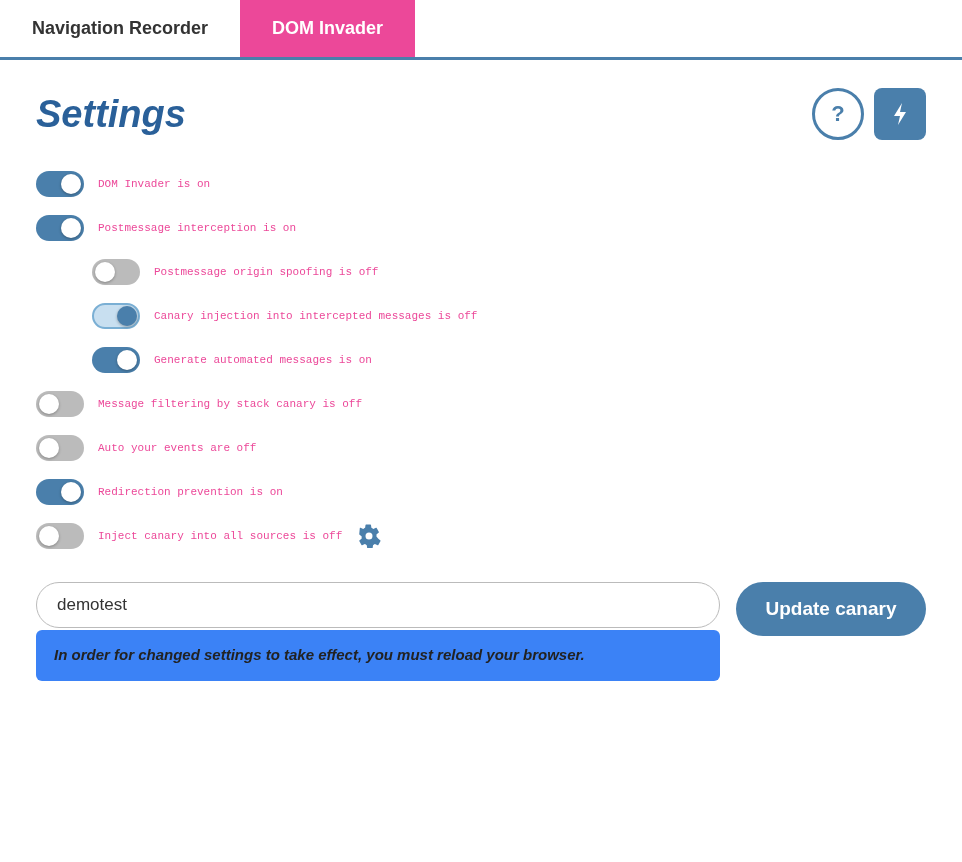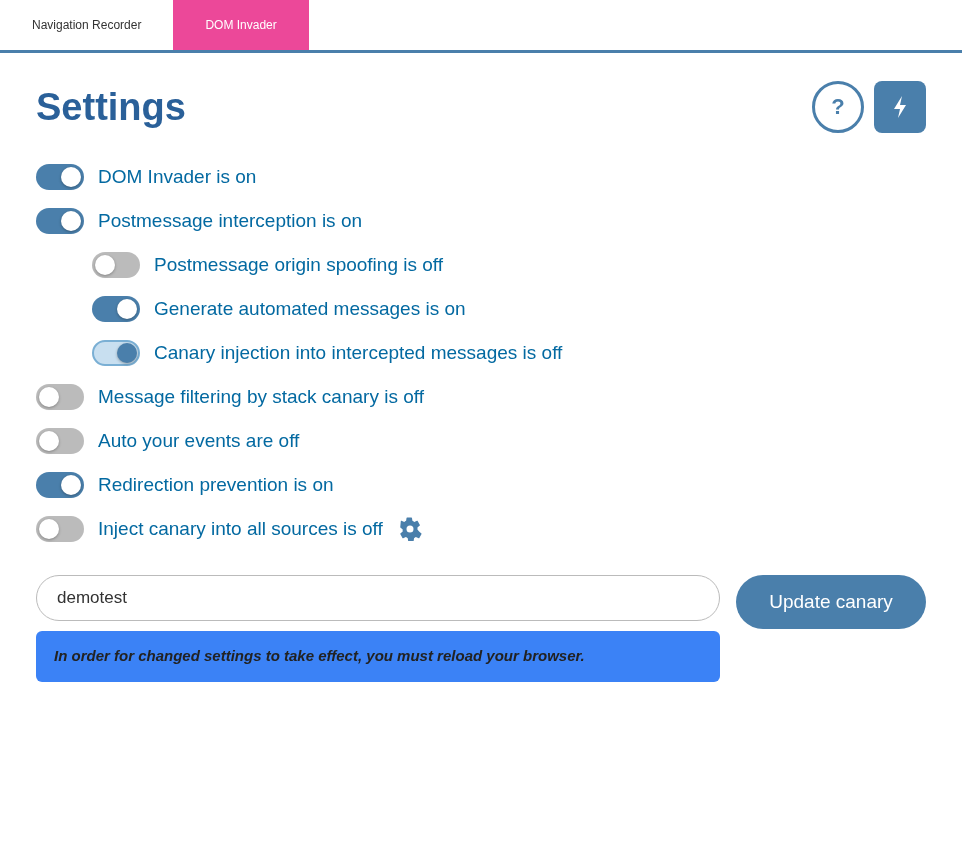--- a/index.html
+++ b/index.html
@@ -12,22 +12,22 @@
 
     
     .tabs {
       display: flex;
       align-items: stretch;
       border-bottom: 3px solid #4a7fab;
       background: #fff;
     }
     .tab {
       padding: 18px 32px;
-      font-size: 12px;
-      font-weight: 400;
+      font-size: 18px;
+      font-weight: 700;
       cursor: pointer;
       border: none;
       background: transparent;
       color: #333;
     }
     .tab.active {
       background: #ec4899;
       color: #fff;
     }
     .tab:not(.active) {
@@ -45,20 +45,21 @@
     .header-row {
       display: flex;
       align-items: center;
       justify-content: space-between;
       margin-bottom: 22px;
     }
     .settings-title {
       font-size: 38px;
       font-weight: 800;
       color: #2a6099;
+      font-style: italic;
     }
     .header-icons {
       display: flex;
       gap: 10px;
       align-items: center;
     }
     .icon-circle {
       width: 52px;
       height: 52px;
       border-radius: 50%;
@@ -95,22 +96,23 @@
     .setting-row {
       display: flex;
       align-items: center;
       gap: 14px;
       padding: 9px 0;
     }
     .setting-row.indented {
       padding-left: 56px;
     }
     .setting-label {
-      font-size: 19px;
-      color: #0369a1;
+      font-size: 11px;
+      color: #ec4899;
+      font-family: Liberation Mono, monospace;
     }
 
     
     .toggle {
       position: relative;
       display: inline-block;
       width: 48px;
       height: 26px;
       flex-shrink: 0;
       cursor: pointer;
@@ -165,21 +167,21 @@
     
     .bottom-area {
       display: flex;
       align-items: flex-start;
       gap: 16px;
       margin-top: 24px;
     }
     .left-bottom {
       display: flex;
       flex-direction: column;
-      gap: 10px;
+      gap: 2px;
       flex: 1;
     }
     .canary-input {
       border: 1.5px solid #bbb;
       border-radius: 24px;
       padding: 12px 20px;
       font-size: 17px;
       color: #333;
       width: 100%;
       outline: none;
@@ -204,21 +206,21 @@
       gap: 12px;
       flex-shrink: 0;
     }
     .btn-primary {
       background: #4a7fab;
       color: #fff;
       border: none;
       border-radius: 28px;
       padding: 16px 28px;
       font-size: 19px;
-      font-weight: 400;
+      font-weight: 700;
       cursor: pointer;
       white-space: nowrap;
       min-width: 190px;
       text-align: center;
     }
   </style>
 </head>
 <body>
 
 <div class="tabs">
@@ -264,35 +266,35 @@
     <div class="setting-row indented">
       <label class="toggle off">
         <input type="checkbox" style="">
         <div class="toggle-track"></div>
         <div class="toggle-thumb"></div>
       </label>
       <span class="setting-label">Postmessage origin spoofing is off</span>
     </div>
 
     <div class="setting-row indented">
+      <label class="toggle partial">
+        <input type="checkbox" style="">
+        <div class="toggle-track"></div>
+        <div class="toggle-thumb"></div>
+      </label>
+      <span class="setting-label">Canary injection into intercepted messages is off</span>
+    </div>
+
+    <div class="setting-row indented">
       <label class="toggle on">
         <input type="checkbox" checked="" style="">
         <div class="toggle-track"></div>
         <div class="toggle-thumb"></div>
       </label>
       <span class="setting-label">Generate automated messages is on</span>
-    </div>
-
-    <div class="setting-row indented">
-      <label class="toggle partial">
-        <input type="checkbox" style="">
-        <div class="toggle-track"></div>
-        <div class="toggle-thumb"></div>
-      </label>
-      <span class="setting-label">Canary injection into intercepted messages is off</span>
     </div>
 
     <div class="setting-row">
       <label class="toggle off">
         <input type="checkbox" style="">
         <div class="toggle-track"></div>
         <div class="toggle-thumb"></div>
       </label>
       <span class="setting-label">Message filtering by stack canary is off</span>
     </div>

